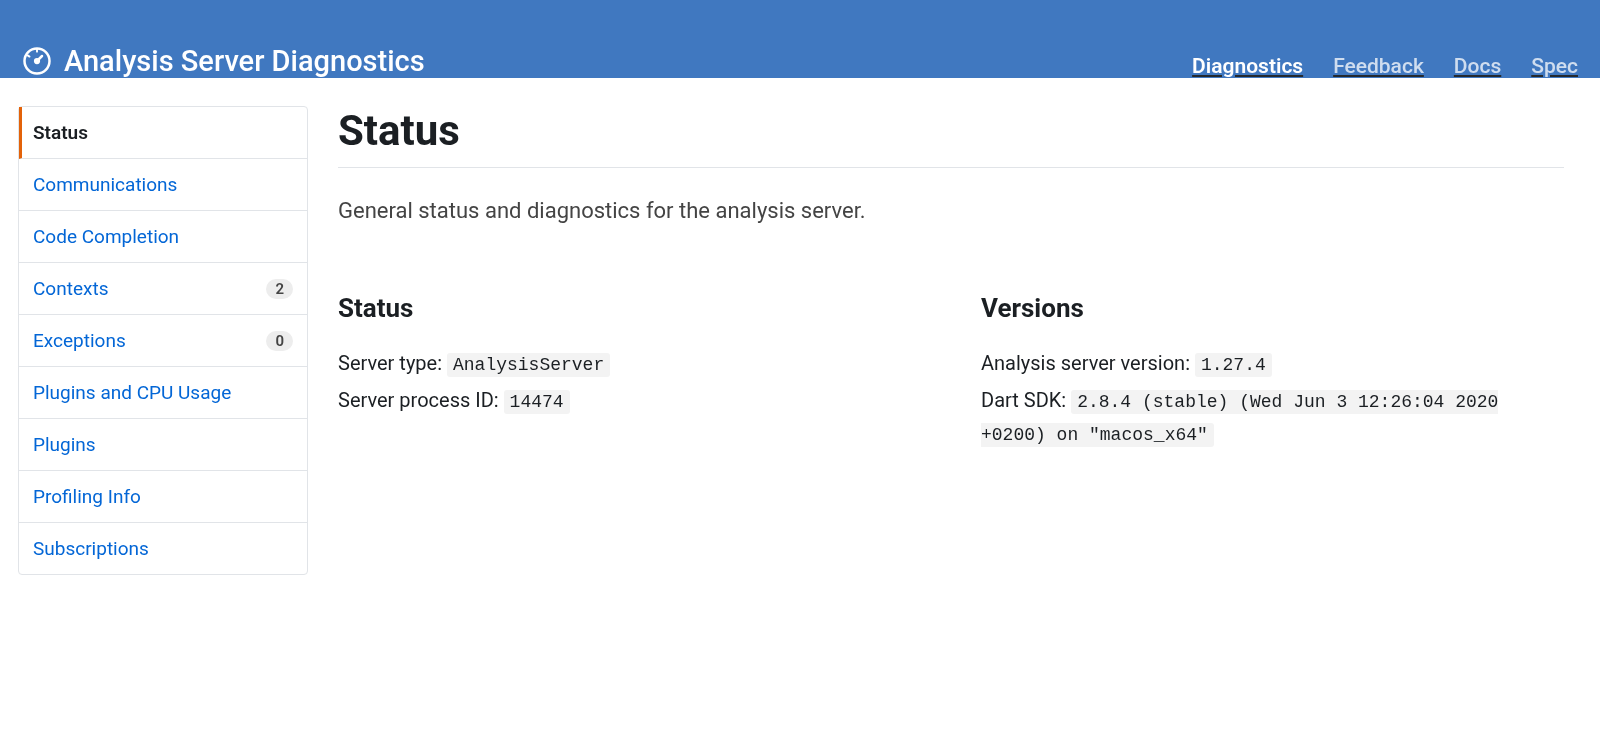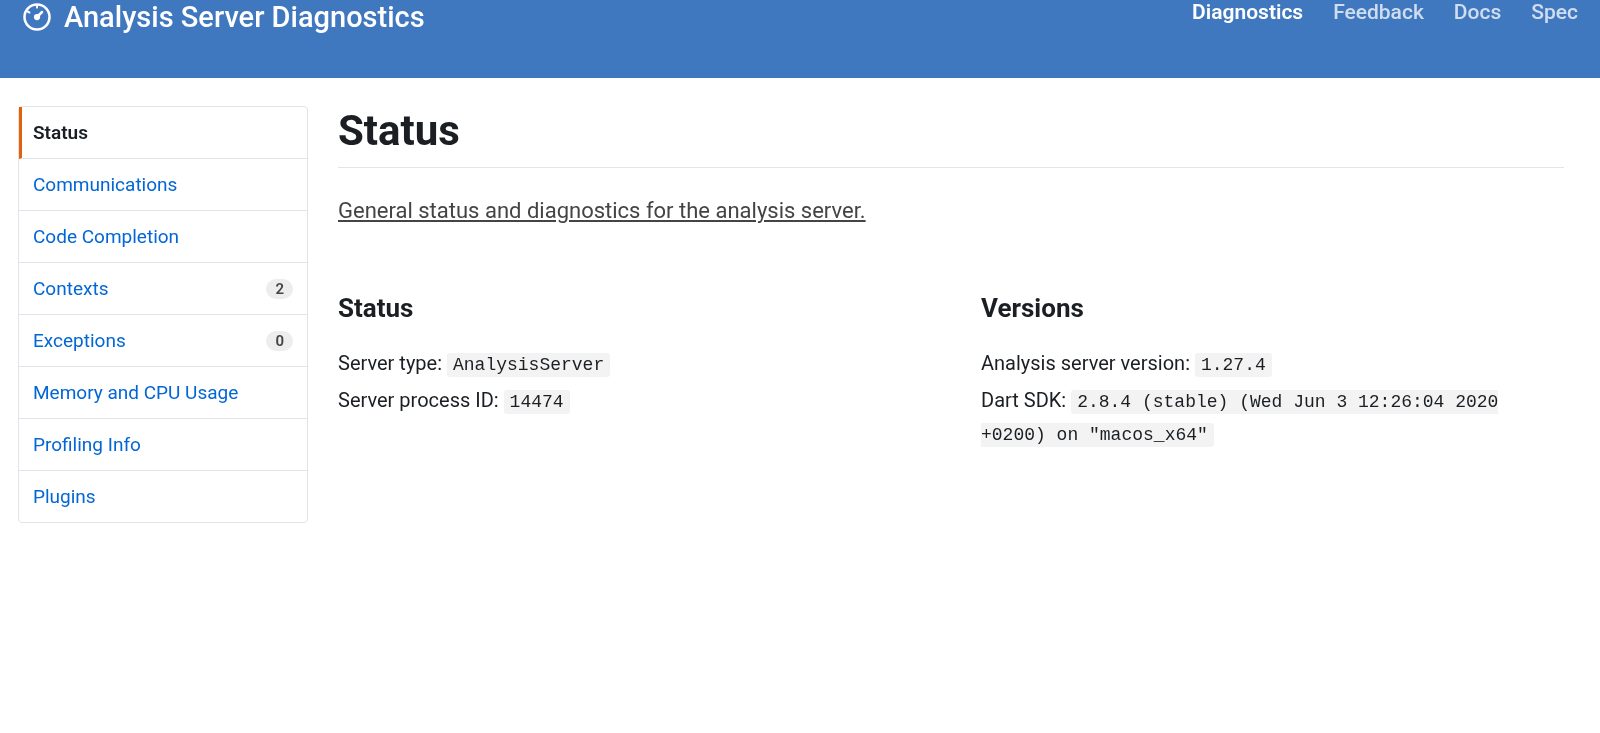--- a/index.html
+++ b/index.html
@@ -9,21 +9,21 @@
     }
     body {
       font-family: -apple-system, BlinkMacSystemFont, "Segoe UI", Roboto, Helvetica, Arial, sans-serif;
       background: #fff;
       color: #24292e;
     }
     .header {
       background: #4078c0;
       height: 78px;
       display: flex;
-      align-items: flex-start;
+      align-items: flex-end;
       justify-content: space-between;
       padding: 0 22px;
       overflow: hidden;
     }
     .header-left {
       display: flex;
       align-items: center;
       gap: 12px;
     }
     .header-icon {
@@ -34,20 +34,21 @@
     .header-title {
       color: #fff;
       font-size: 29px;
       font-weight: 500;
       white-space: nowrap;
     }
     .header-nav {
       display: flex;
       gap: 30px;
       align-items: center;
+      text-decoration: underline;
     }
     .header-nav a {
       font-size: 21px;
       text-decoration: none;
       font-weight: 500;
       white-space: nowrap;
     }
     .header-nav a.active {
       color: #fff;
       font-weight: 600;
@@ -109,21 +110,20 @@
     }
     .hr {
       border: none;
       border-top: 1px solid #e1e4e8;
       margin-bottom: 30px;
     }
     .page-subtitle {
       font-size: 22px;
       color: #444;
       margin-bottom: 70px;
-      text-decoration: underline;
     }
     .columns {
       display: flex;
       gap: 60px;
     }
     .column {
       flex: 1;
       min-width: 0;
     }
     .section-heading {
@@ -185,27 +185,30 @@
     </div>
     <div class="sidebar-item">
       <span class="sidebar-label">Contexts</span>
       <span class="badge">2</span>
     </div>
     <div class="sidebar-item">
       <span class="sidebar-label">Exceptions</span>
       <span class="badge">0</span>
     </div>
     <div class="sidebar-item">
-      <span class="sidebar-label">Memory and CPU Usage</span>
+      <span class="sidebar-label">Plugins and CPU Usage</span>
+    </div>
+    <div class="sidebar-item">
+      <span class="sidebar-label">Plugins</span>
     </div>
     <div class="sidebar-item">
       <span class="sidebar-label">Profiling Info</span>
     </div>
     <div class="sidebar-item">
-      <span class="sidebar-label">Plugins</span>
+      <span class="sidebar-label">Subscriptions</span>
     </div>
   </nav>
 
   <main class="main">
     <h1 class="page-title">Status</h1>
     <hr class="hr">
     <p class="page-subtitle">General status and diagnostics for the analysis server.</p>
 
     <div class="columns">
       <div class="column">

